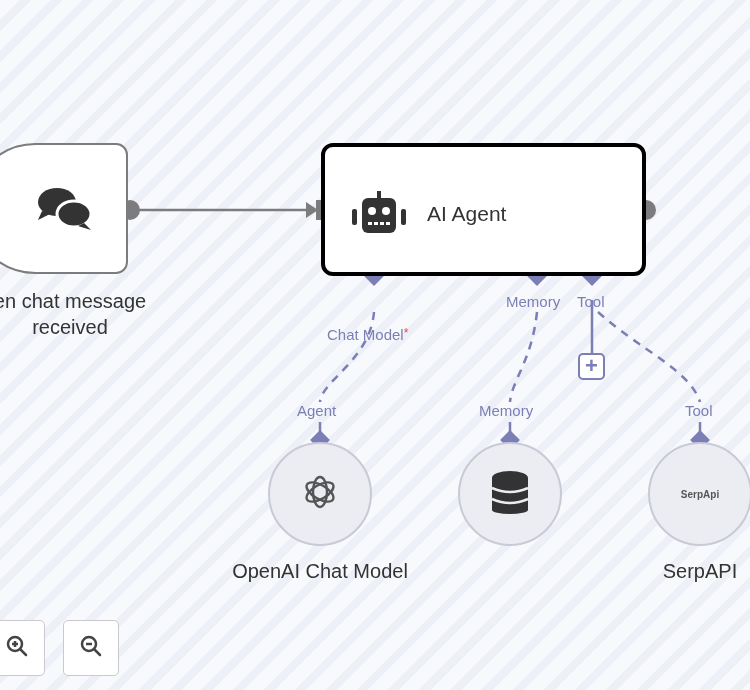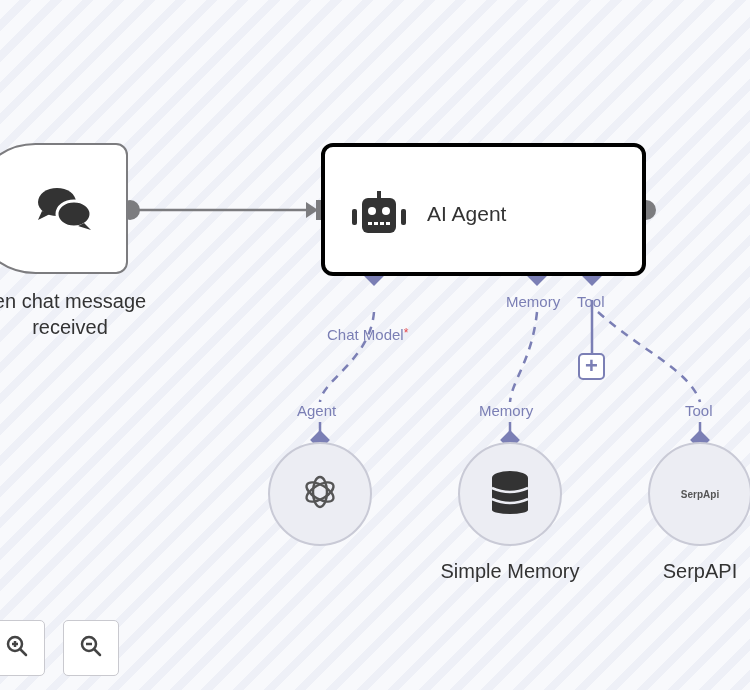--- a/index.html
+++ b/index.html
@@ -143,33 +143,33 @@
     <span>
       <svg width="40" height="40" viewBox="0 0 40 40" fill="none" stroke="#555" stroke-width="2.4">
         <g transform="translate(20 20)">
           <ellipse rx="7" ry="15" transform="rotate(0)"></ellipse>
           <ellipse rx="7" ry="15" transform="rotate(60)"></ellipse>
           <ellipse rx="7" ry="15" transform="rotate(120)"></ellipse>
         </g>
       </svg>
     </span>
   </div>
+  <div class="sub-label" style="left:210px; top:560px;">OpenAI Chat Model</div>
 
   <div class="sub-node" style="left:458px; top:442px;">
     <span>
       <svg width="40" height="44" viewBox="0 0 40 44">
         <ellipse cx="20" cy="8" rx="18" ry="7" fill="#333"></ellipse>
         <rect x="2" y="8" width="36" height="32" fill="#333"></rect>
         <ellipse cx="20" cy="40" rx="18" ry="4" fill="#333"></ellipse>
         <path d="M2,18 Q20,26 38,18" stroke="#ecedf3" stroke-width="2.5" fill="none"></path>
         <path d="M2,29 Q20,37 38,29" stroke="#ecedf3" stroke-width="2.5" fill="none"></path>
       </svg>
     </span>
   </div>
-  <div class="sub-label" style="left:400px; top:560px;">Simple Memory</div>
 
   <div class="sub-node" style="left:648px; top:442px;">
     <span class="serp-logo">SerpApi</span>
   </div>
   <div class="sub-label" style="left:590px; top:560px;">SerpAPI</div>
 
   <div class="zoom-btn" style="left:-11px;">
     <span>
       <svg width="24" height="24" viewBox="0 0 24 24" fill="none" stroke="#444" stroke-width="2.5">
         <circle cx="10" cy="10" r="7"></circle>

